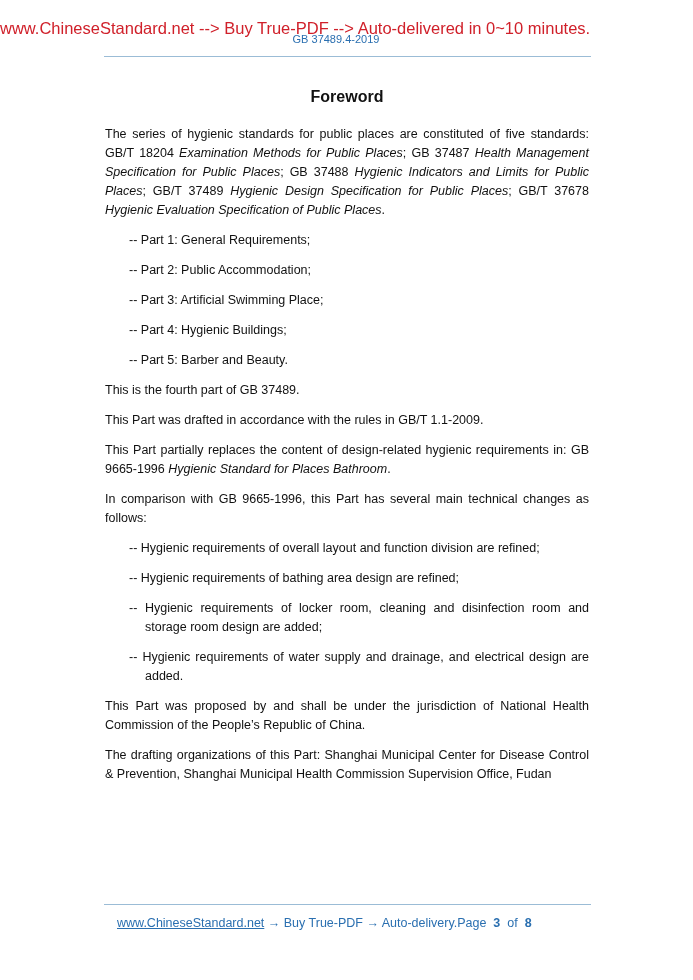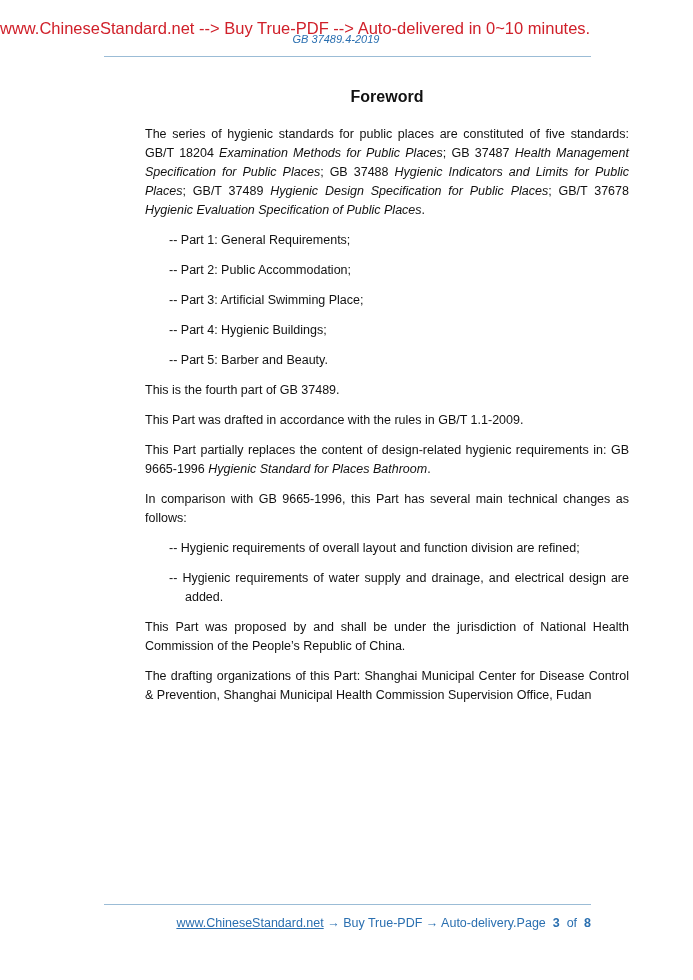--- a/index.html
+++ b/index.html
@@ -6,47 +6,47 @@
   body {
     width: 693px; height: 980px; position: relative; overflow: hidden;
     font-family: "Liberation Sans", sans-serif; color: #111;
   }
   .banner {
     position: absolute; top: 18px; left: 0; width: 693px; text-align: left;
     color: #d0202a; font-size: 16.5px; line-height: 20px; white-space: nowrap;
   }
   .std-code {
     position: absolute; top: 33px; left: 0; width: 672px; text-align: center;
-    color: #2a6fb0; font-size: 11px; line-height: 13px; font-style: italic;
+    color: #2a6fb0; font-size: 11px; line-height: 13px;
   }
   .hr-top {
     position: absolute; top: 56px; left: 104px; width: 487px; height: 0;
     border-top: 1px solid #9bbcd6;
   }
   .content {
     position: absolute; top: 86px; left: 105px; width: 484px;
-    font-size: 12.5px; line-height: 19px; margin-left: 40px;
+    font-size: 12.5px; line-height: 19px;
   }
   .title {
     text-align: center; font-weight: bold; font-size: 16px; line-height: 22px;
     margin: 0 0 17px 0;
   }
   p { margin: 0 0 11px 0; text-align: justify; }
   p.bold { font-weight: bold; }
   .list-item { margin: 0 0 11px 0; padding-left: 24px; }
   .list-item.hang { padding-left: 40px; text-indent: -16px; text-align: justify; }
   em { font-style: italic; }
   .hr-bottom {
     position: absolute; top: 904px; left: 104px; width: 487px; height: 0;
     border-top: 1px solid #9bbcd6;
   }
   .footer {
-    position: absolute; top: 915px; left: 107px; width: 484px;
+    position: absolute; top: 915px; left: 117px; width: 484px;
     font-size: 12.5px; line-height: 16px; color: #2a6fb0;
-    display: flex; justify-content: flex-end;
+    display: flex; justify-content: flex-start;
   }
   .footer a { color: #2a6fb0; text-decoration: underline; }
   .footer .num { font-weight: bold; }
 </style>
 </head>
 <body>
 
 <div class="banner">www.ChineseStandard.net --&gt; Buy True-PDF --&gt; Auto-delivered in 0~10 minutes.</div>
 <div class="std-code">GB 37489.4-2019</div>
 <div class="hr-top"></div>
@@ -65,20 +65,22 @@
   <div class="list-item">-- Part 5: Barber and Beauty.</div>
 
   <p>This is the fourth part of GB 37489.</p>
   <p>This Part was drafted in accordance with the rules in GB/T 1.1-2009.</p>
 
   <p><span>This Part partially replaces the content of design-related hygienic requirements in: GB 9665-1996 </span><em>Hygienic Standard for Places Bathroom</em><span>.</span></p>
 
   <p>In comparison with GB 9665-1996, this Part has several main technical changes as follows:</p>
 
   <div class="list-item hang">-- Hygienic requirements of overall layout and function division are refined;</div>
+  <div class="list-item hang">-- Hygienic requirements of bathing area design are refined;</div>
+  <div class="list-item hang">-- Hygienic requirements of locker room, cleaning and disinfection room and storage room design are added;</div>
   <div class="list-item hang">-- Hygienic requirements of water supply and drainage, and electrical design are added.</div>
 
   <p>This Part was proposed by and shall be under the jurisdiction of National Health Commission of the People’s Republic of China.</p>
   <p>The drafting organizations of this Part: Shanghai Municipal Center for Disease Control &amp; Prevention, Shanghai Municipal Health Commission Supervision Office, Fudan</p>
 </div>
 
 <div class="hr-bottom"></div>
 <div class="footer">
   <div><a>www.ChineseStandard.net</a><span> → Buy True-PDF → Auto-delivery.</span></div>
   <div><span>Page</span>&nbsp;&nbsp;<span class="num">3</span>&nbsp;&nbsp;<span>of</span>&nbsp;&nbsp;<span class="num">8</span></div>

